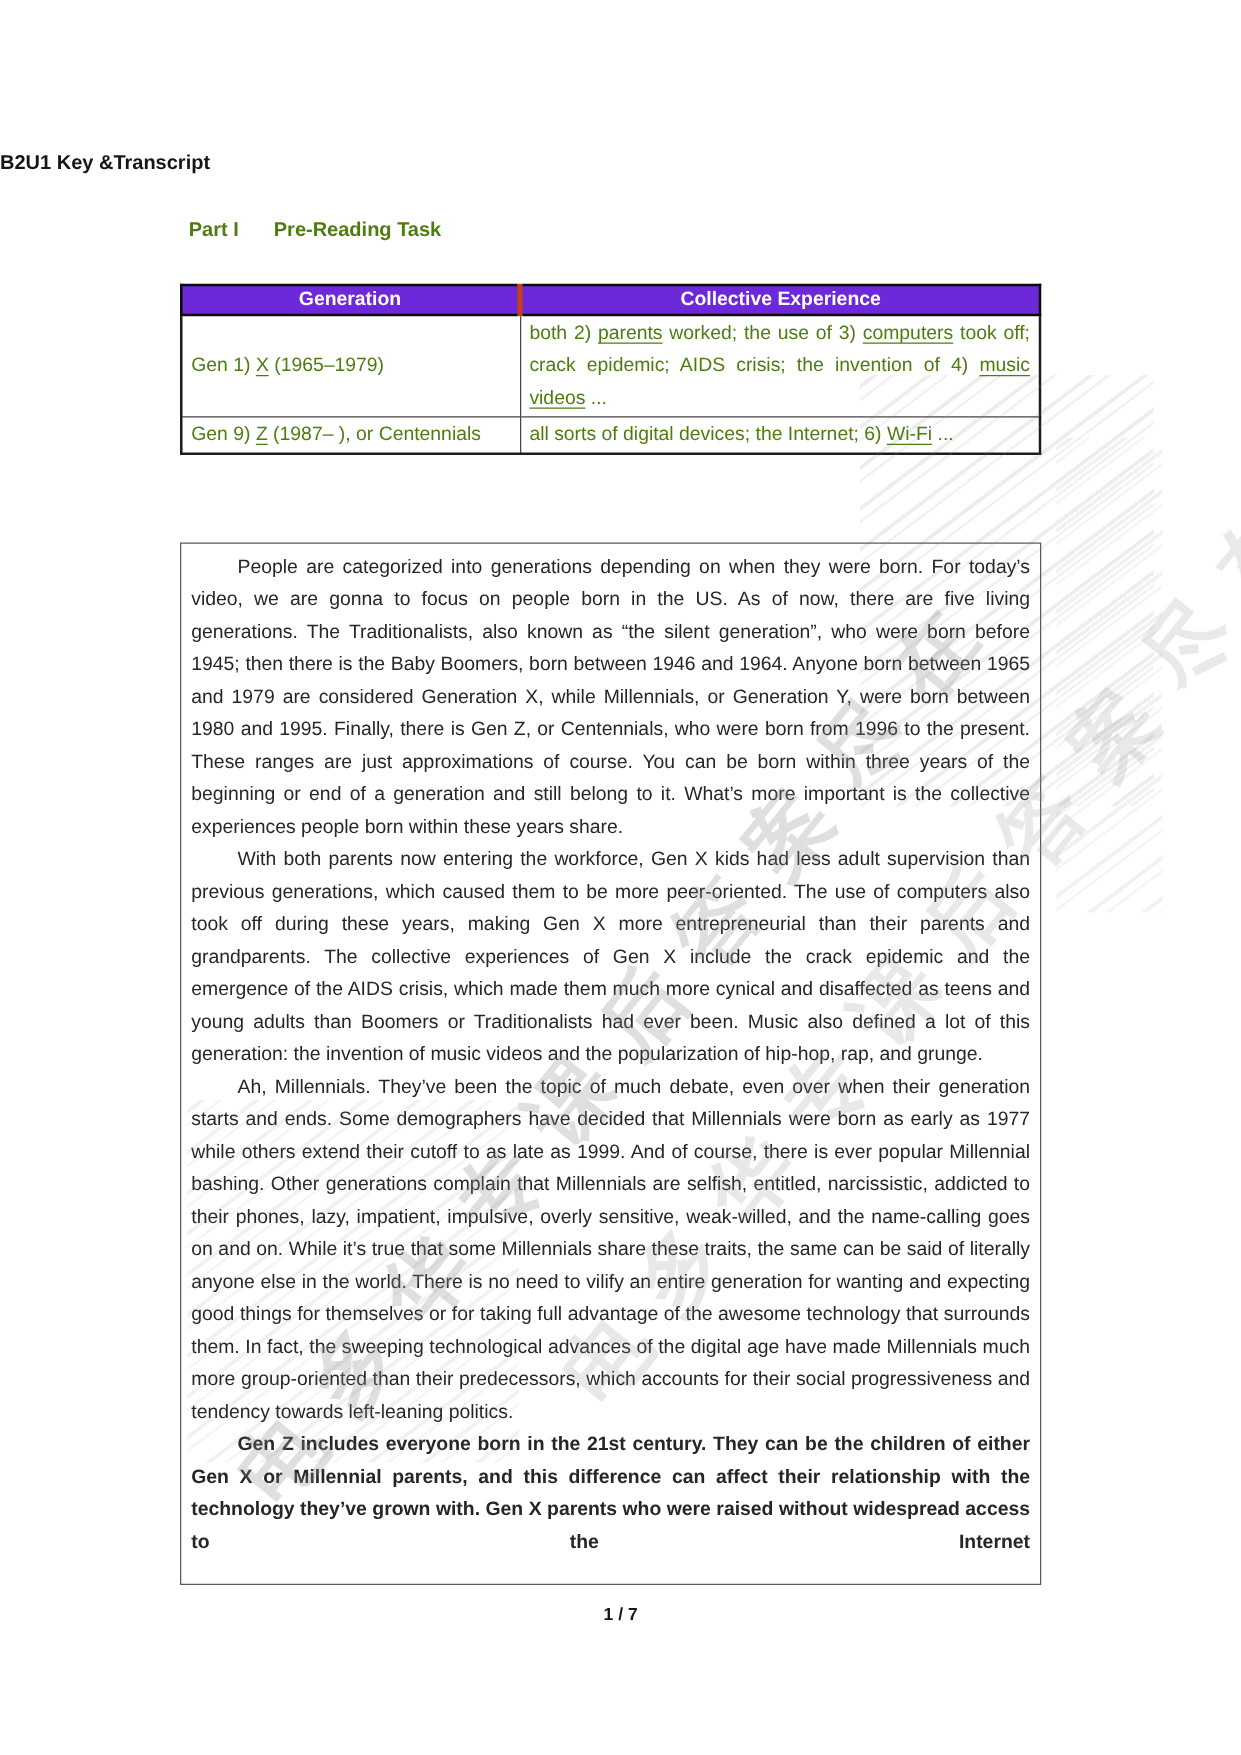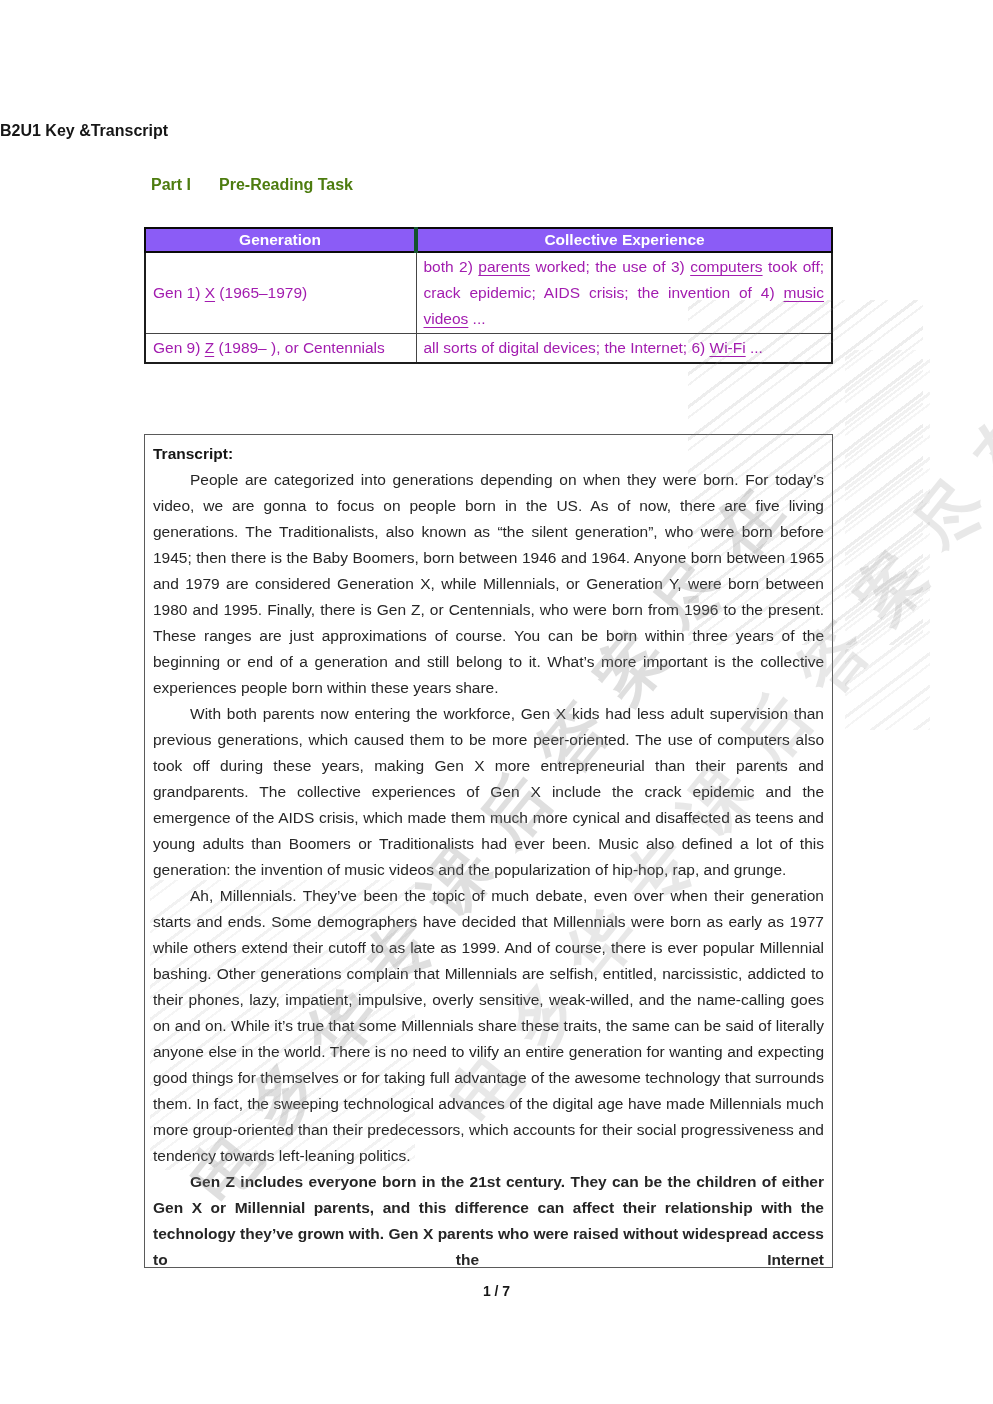--- a/index.html
+++ b/index.html
@@ -20,34 +20,34 @@
     font-weight:bold; font-size:16px; color:#4d7c0f;
   }
   .part-heading .part-label{margin-right:28px;}
   table.pre-reading{
     position:absolute; top:227px; left:144px; width:689px;
     border-collapse:collapse;
     font-size:15.5px;
     table-layout:fixed;
   }
   table.pre-reading th{
-    background:#8b5cf6; color:#ffffff;
+    background:#6d28d9; color:#ffffff;
     font-weight:bold; text-align:center;
     font-size:15.5px; padding:2px 4px;
     border:2px solid #0a0a0a;
   }
-  table.pre-reading th + th{ border-left:4px solid #14532d; }
+  table.pre-reading th + th{ border-left:4px solid #c2410c; }
   table.pre-reading{ border:2px solid #1c1c1c; }
   table.pre-reading td{
     border:1px solid #454545;
     padding:1px 7px;
     line-height:26px;
     vertical-align:middle;
     text-align:justify;
-    color:#a21caf;
+    color:#4d7c0f;
   }
   .col-gen{width:271px;}
   .u{text-decoration:underline; text-underline-offset:3px;}
   .transcript-box{
     position:absolute; top:434px; left:144px; width:689px; height:834px;
     box-sizing:border-box;
     border:1px solid #5a5a5a;
     padding:6px 8px 4px 8px;
     font-size:15.5px; line-height:26px;
     text-align:justify;
@@ -110,28 +110,27 @@
       <th>Generation</th>
       <th>Collective Experience</th>
     </tr>
   </thead>
   <tbody>
     <tr>
       <td><span>Gen 1) </span><span class="u">X</span><span> (1965–1979)</span></td>
       <td><span>both 2) </span><span class="u">parents</span><span> worked; the use of 3) </span><span class="u">computers</span><span> took off; crack epidemic; AIDS crisis; the invention of 4) </span><span class="u">music videos</span><span> ...</span></td>
     </tr>
     <tr>
-      <td><span>Gen 9) </span><span class="u">Z</span><span> (1989– ), or Centennials</span></td>
+      <td><span>Gen 9) </span><span class="u">Z</span><span> (1987– ), or Centennials</span></td>
       <td><span>all sorts of digital devices; the Internet; 6) </span><span class="u">Wi-Fi</span><span> ...</span></td>
     </tr>
   </tbody>
 </table>
 
 <div class="transcript-box">
-  <p class="transcript-label">Transcript:</p>
   <p class="para">People are categorized into generations depending on when they were born. For today’s video, we are gonna to focus on people born in the US. As of now, there are five living generations. The Traditionalists, also known as “the silent generation”, who were born before 1945; then there is the Baby Boomers, born between 1946 and 1964. Anyone born between 1965 and 1979 are considered Generation X, while Millennials, or Generation Y, were born between 1980 and 1995. Finally, there is Gen Z, or Centennials, who were born from 1996 to the present. These ranges are just approximations of course. You can be born within three years of the beginning or end of a generation and still belong to it. What’s more important is the collective experiences people born within these years share.</p>
   <p class="para">With both parents now entering the workforce, Gen X kids had less adult supervision than previous generations, which caused them to be more peer-oriented. The use of computers also took off during these years, making Gen X more entrepreneurial than their parents and grandparents. The collective experiences of Gen X include the crack epidemic and the emergence of the AIDS crisis, which made them much more cynical and disaffected as teens and young adults than Boomers or Traditionalists had ever been. Music also defined a lot of this generation: the invention of music videos and the popularization of hip-hop, rap, and grunge.</p>
   <p class="para">Ah, Millennials. They’ve been the topic of much debate, even over when their generation starts and ends. Some demographers have decided that Millennials were born as early as 1977 while others extend their cutoff to as late as 1999. And of course, there is ever popular Millennial bashing. Other generations complain that Millennials are selfish, entitled, narcissistic, addicted to their phones, lazy, impatient, impulsive, overly sensitive, weak-willed, and the name-calling goes on and on. While it’s true that some Millennials share these traits, the same can be said of literally anyone else in the world. There is no need to vilify an entire generation for wanting and expecting good things for themselves or for taking full advantage of the awesome technology that surrounds them. In fact, the sweeping technological advances of the digital age have made Millennials much more group-oriented than their predecessors, which accounts for their social progressiveness and tendency towards left-leaning politics.</p>
   <p class="para para-cut">Gen Z includes everyone born in the 21st century. They can be the children of either Gen X or Millennial parents, and this difference can affect their relationship with the technology they’ve grown with. Gen X parents who were raised without widespread access to the Internet</p>
 </div>
 
 <div class="page-number">1 / 7</div>
 
 <div class="wm-band b1" style="left:170px; top:1165px;">电多华专课后答案尽在</div>
 <div class="wm-band b2" style="left:430px; top:1085px;">电多华专课后答案尽在</div>

